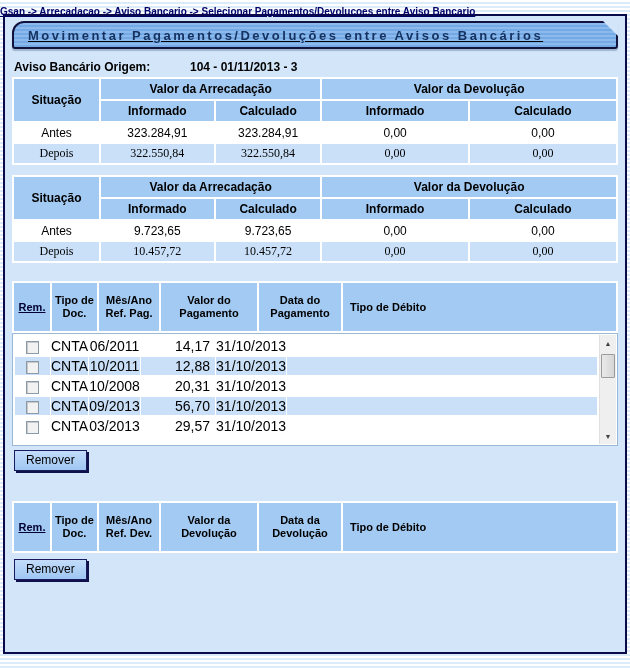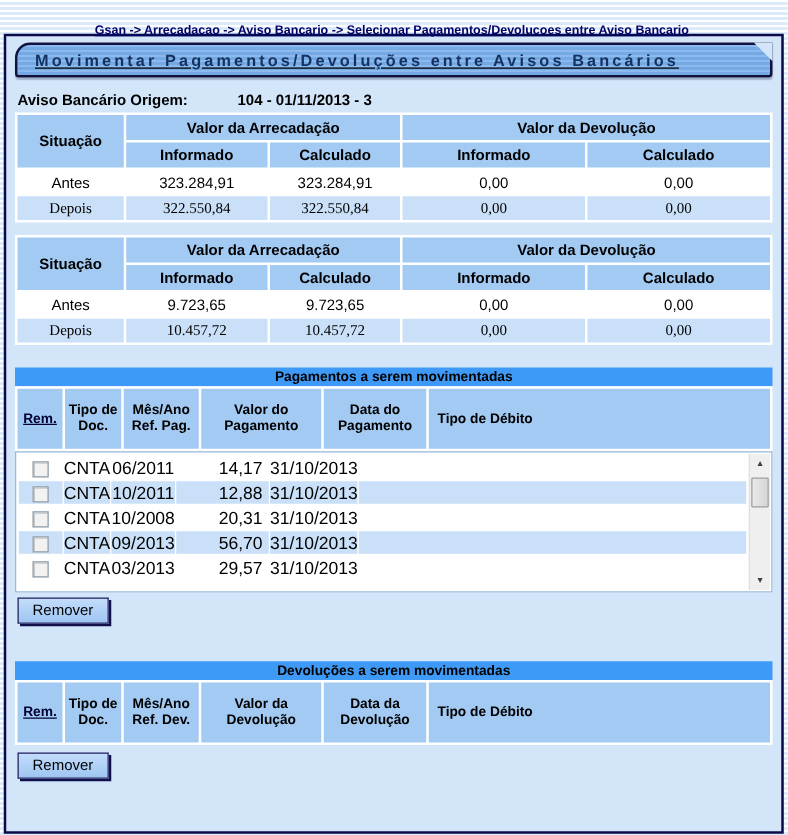--- a/index.html
+++ b/index.html
@@ -5,21 +5,21 @@
   :root{
     --navy:#0A0A4A; --container-bg:#D3E6F9; --titlebar-bg:#7BAEE7; --title-text:#14315F;
     --header-cell:#A2CAF2; --alt-row:#C9E0F8; --section-bar:#3E9AF6; --link:#000066; --btn-bg:#ABD1F8;
   }
   *{box-sizing:border-box; margin:0; padding:0;}
   html,body{width:630px; height:668px; overflow:hidden;}
   body{
     font-family:"Liberation Sans", sans-serif;
     background:repeating-linear-gradient(to bottom,#ffffff 0 2px,#dcebfa 2px 4px);
   }
-  .breadcrumb{height:14px; text-align:center; padding:1px 3px 0 0;margin-top:13px;}
+  .breadcrumb{height:14px; text-align:left; padding:1px 3px 0 0;}
   .breadcrumb a{font-size:10px; color:var(--link); text-decoration:underline; font-weight:bold;}
   .container{
     margin:0 3px; height:640px; background:var(--container-bg);
     border:2px solid var(--navy); padding:5px 7px 6px 7px;
     display:flex; flex-direction:column;
   }
   
   .titlebar{
     position:relative; height:28px; flex:0 0 auto;
     border:2px solid #12123F; border-radius:12px 0 3px 3px;
@@ -157,21 +157,20 @@
     <tr class="alt">
       <td>Depois</td>
       <td>10.457,72</td>
       <td>10.457,72</td>
       <td>0,00</td>
       <td>0,00</td>
     </tr>
   </tbody>
     </table>
 
-  <div class="secbar">Pagamentos a serem movimentadas</div>
   <table class="grid">
     <colgroup>
         <col style="width:36px">
         <col style="width:45px">
         <col style="width:60px">
         <col style="width:96px">
         <col style="width:82px">
         <col>
       </colgroup>
     <tbody>
@@ -241,21 +240,20 @@
     <div class="sbar">
       <div class="sb-btn up">▲</div>
       <div class="sb-thumb"></div>
       <div class="sb-btn down">▼</div>
     </div>
   </div>
   <div class="mb-pag">
     <button class="btn remover">Remover</button>
   </div>
 
-  <div class="secbar">Devoluções a serem movimentadas</div>
   <table class="grid">
     <colgroup>
         <col style="width:36px">
         <col style="width:45px">
         <col style="width:60px">
         <col style="width:96px">
         <col style="width:82px">
         <col>
       </colgroup>
     <tbody>

